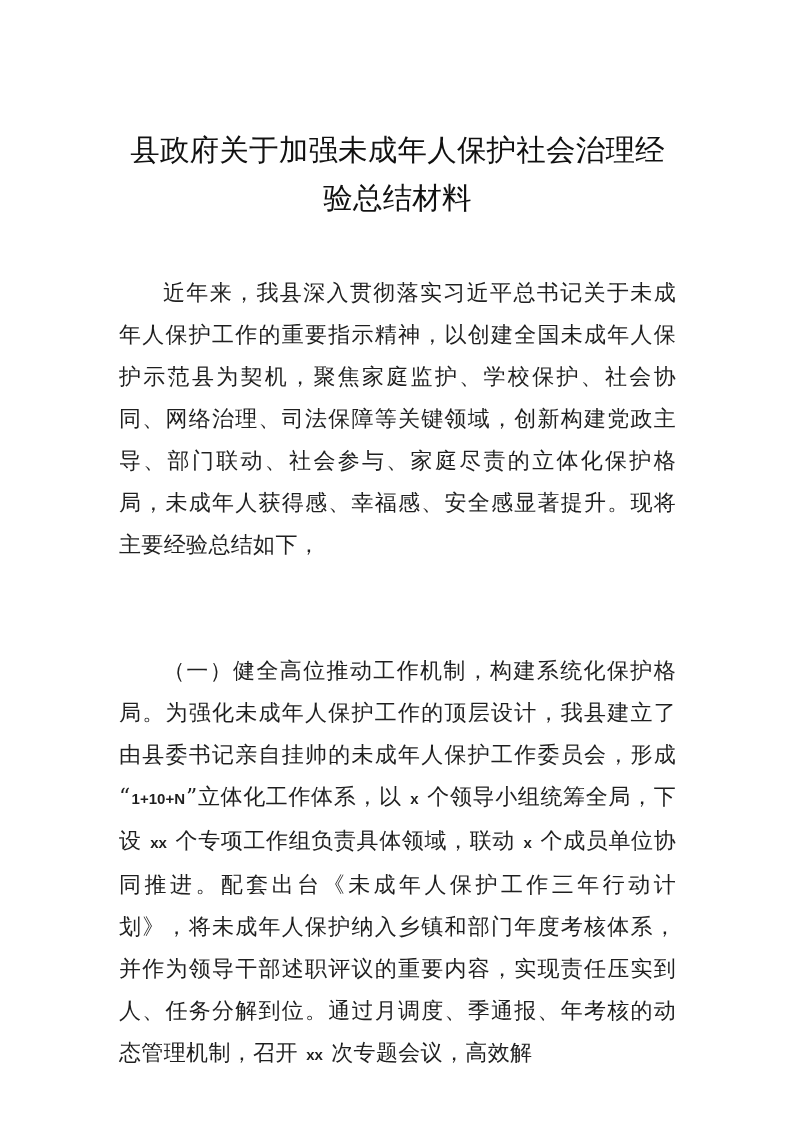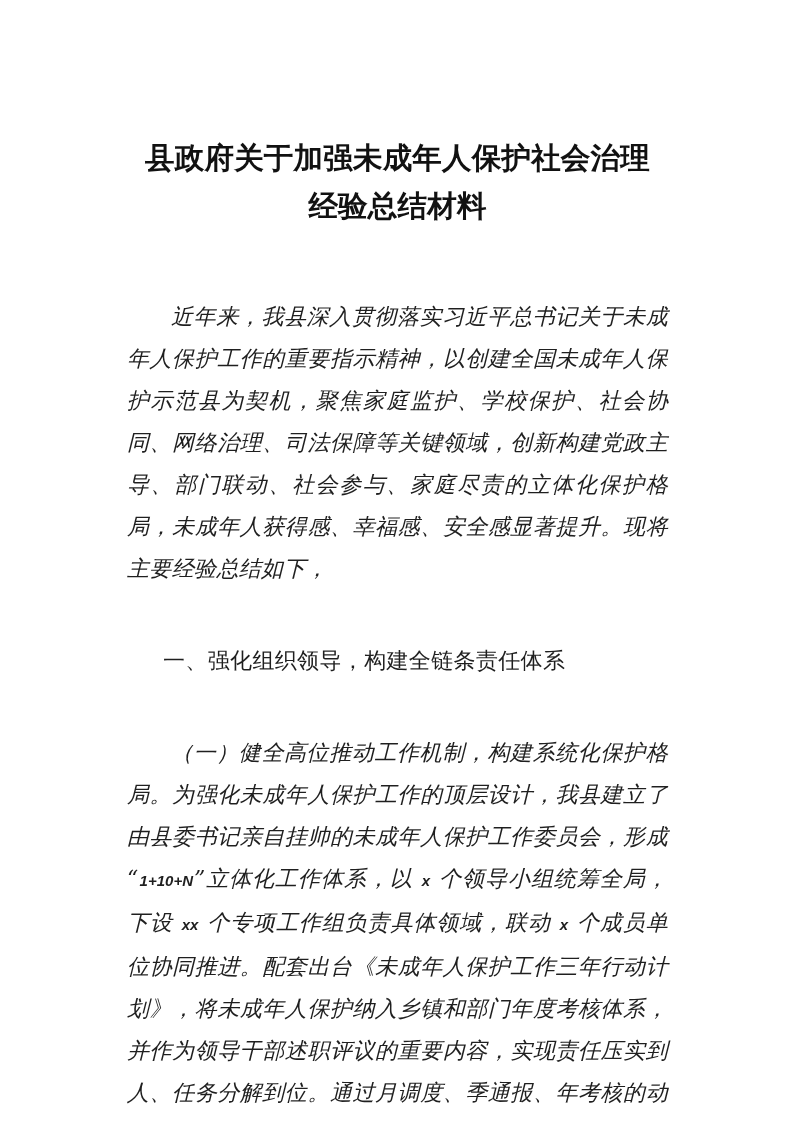--- a/index.html
+++ b/index.html
@@ -26,46 +26,45 @@
 
   .content {
     position: absolute;
     left: 119px;
     top: 0;
     width: 557px;
   }
 
   
   .doc-title {
-    margin: 12px;
+    margin: 4px;
     padding: 0;
     font-family: "DejaVu Serif", "Liberation Serif", serif;
     font-size: 29.5px;
-    font-weight: 700;
+    font-weight: 400;
     line-height: 48px;
     text-align: center;
     letter-spacing: 0.2px;
     color: #111111;
     padding-top: 122px;
     white-space: normal;
     word-break: break-all;
   }
 
   .para {
-    margin: 8px;
+    margin: 0;
     padding: 0;
     font-size: 22px;
     line-height: 42px;
     text-align: justify;
     text-justify: inter-ideograph;
     text-indent: 44px;
     letter-spacing: 0.35px;
     word-break: break-all;
     color: #1f1f1f;
-    font-style: italic;
   }
 
   .heading {
     margin: 0;
     padding: 0;
     font-size: 22px;
     line-height: 42px;
     text-indent: 44px;
     letter-spacing: 0.35px;
     text-align: left;
@@ -93,19 +92,18 @@
 <div class="page">
   <div class="content">
 
     <h1 class="doc-title">县政府关于加强未成年人保护社会治理经验总结材料</h1>
 
     <div class="gap-intro"></div>
 
     <div id="body-blocks">
         <p class="para"><span>近年来，我县深入贯彻落实习近平总书记关于未成年人保护工作的重要指示精神，以创建全国未成年人保护示范县为契机，聚焦家庭监护、学校保护、社会协同、网络治理、司法保障等关键领域，创新构建党政主导、部门联动、社会参与、家庭尽责的立体化保护格局，未成年人获得感、幸福感、安全感显著提升。现将主要经验总结如下，</span></p>
         <div class="gap-heading"></div>
-        <p class="heading"><span>一、强化组织领导，构建全链条责任体系</span></p>
         <div class="gap-after-h"></div>
         <p class="para"><span>（一）健全高位推动工作机制，构建系统化保护格局。为强化未成年人保护工作的顶层设计，我县建立了由县委书记亲自挂帅的未成年人保护工作委员会，形成“</span><span class="ph">1+10+N</span><span>”立体化工作体系，以 </span><span class="ph">x</span><span> 个领导小组统筹全局，下设 </span><span class="ph">xx</span><span> 个专项工作组负责具体领域，联动 </span><span class="ph">x</span><span> 个成员单位协同推进。配套出台《未成年人保护工作三年行动计划》，将未成年人保护纳入乡镇和部门年度考核体系，并作为领导干部述职评议的重要内容，实现责任压实到人、任务分解到位。通过月调度、季通报、年考核的动态管理机制，召开 </span><span class="ph">xx</span><span> 次专题会议，高效解</span></p>
       </div>
 
   </div>
 </div>
 
 </body></html>

